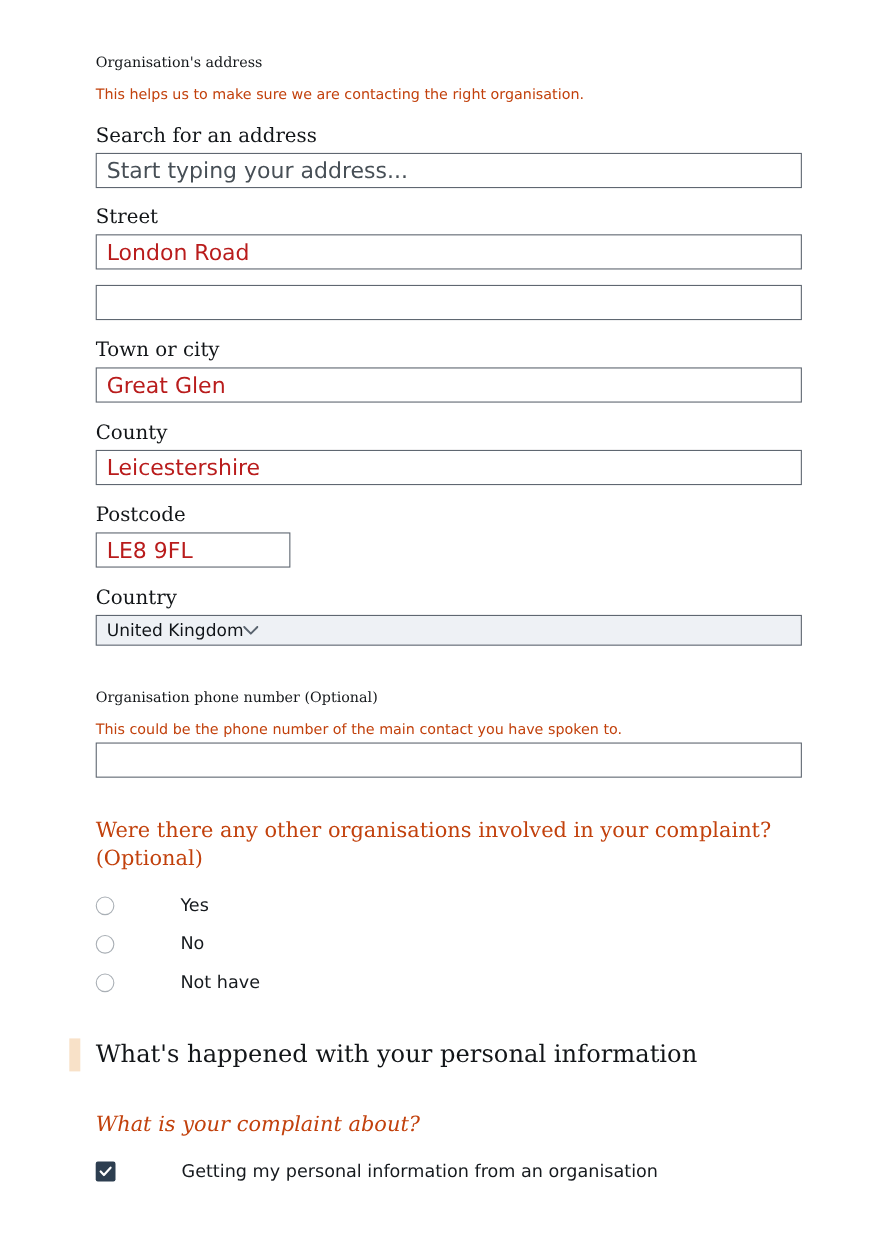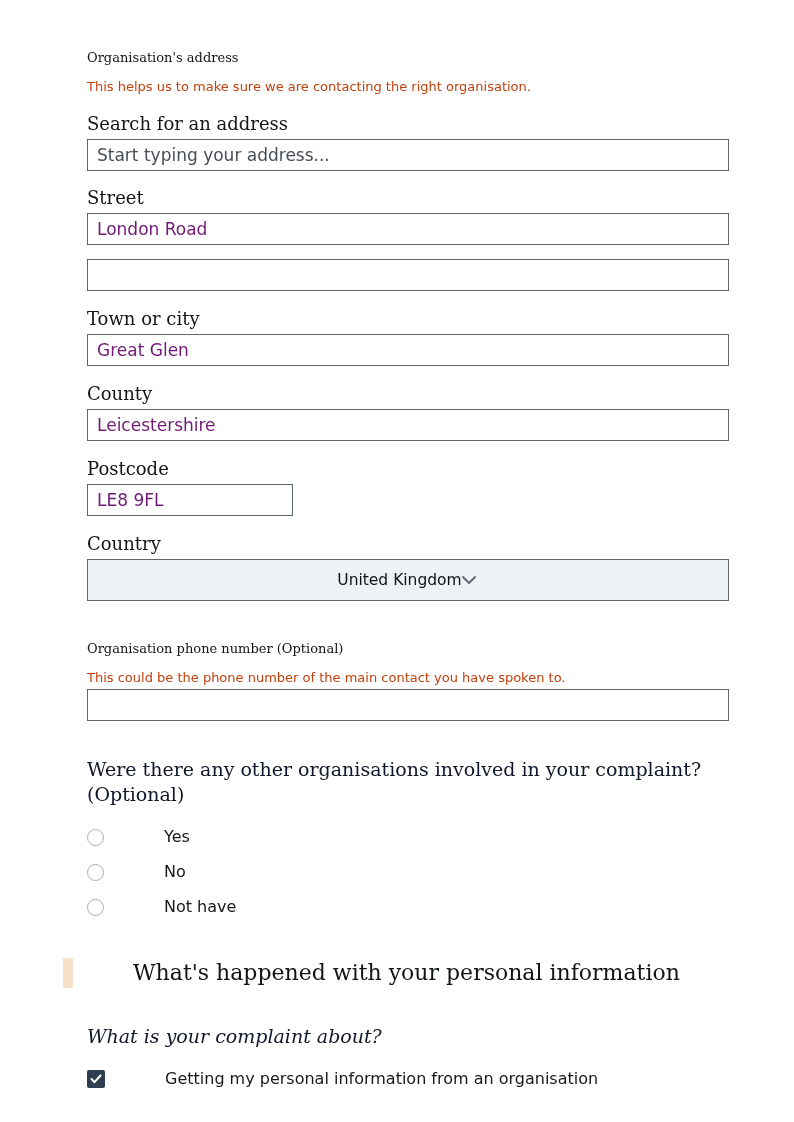--- a/index.html
+++ b/index.html
@@ -38,54 +38,54 @@
     color: #121518;
     margin-bottom: 6px;
   }
   input.text-input {
     display: block;
     width: 642px;
     height: 32px;
     border: 1px solid #5f6771;
     background: #ffffff;
     font-family: "DejaVu Sans", sans-serif;
-    font-size: 17px;
-    color: #701a75;
+    font-size: 20px;
+    color: #b91c1c;
     padding: 0 9px;
     border-radius: 0;
     outline: none;
   }
   input.text-input::placeholder { color: #474f56; opacity: 1; }
-  input.narrow { width: 206px; }
+  input.narrow { width: 177px; }
 
   .mb18 { margin-bottom: 18px; }
   .mb14 { margin-bottom: 14px; }
   .mb19 { margin-bottom: 19px; }
   .mb36 { margin-bottom: 36px; }
 
   .select-box {
     width: 642px;
-    height: 42px;
+    height: 28px;
     border: 1px solid #5f6771;
     display: flex;
     align-items: center;
-    justify-content: center;
+    justify-content: flex-start;
     padding: 0 12px 0 9px;
     font-size: 15.5px;
     color: #101418;
     cursor: default;
   }
   .select-box .chevron { display: flex; align-items: center; }
 
   h2.question-heading {
     font-family: "DejaVu Serif", serif;
     font-size: 19px;
     font-weight: 500;
     line-height: 25px;
-    color: #0f172a;
+    color: #c2410c;
     margin-bottom: 20px;
   }
   .choice-row {
     display: flex;
     align-items: center;
     margin-bottom: 15px;
     gap: 48px;
   }
   .radio-circle {
     width: 17px; height: 17px;
@@ -106,21 +106,20 @@
     display: flex;
     align-items: center;
     justify-content: center;
     flex: 0 0 auto;
   }
 
   .section-heading-row {
     display: flex;
     align-items: stretch;
     margin: 41px 0 36px -24px;
-    gap: 46px;
   }
   .accent-bar {
     width: 10px;
     margin-right: 14px;
     flex: 0 0 auto;
   }
   h1.section-heading {
     font-family: "DejaVu Serif", serif;
     font-size: 22px;
     font-weight: 500;

